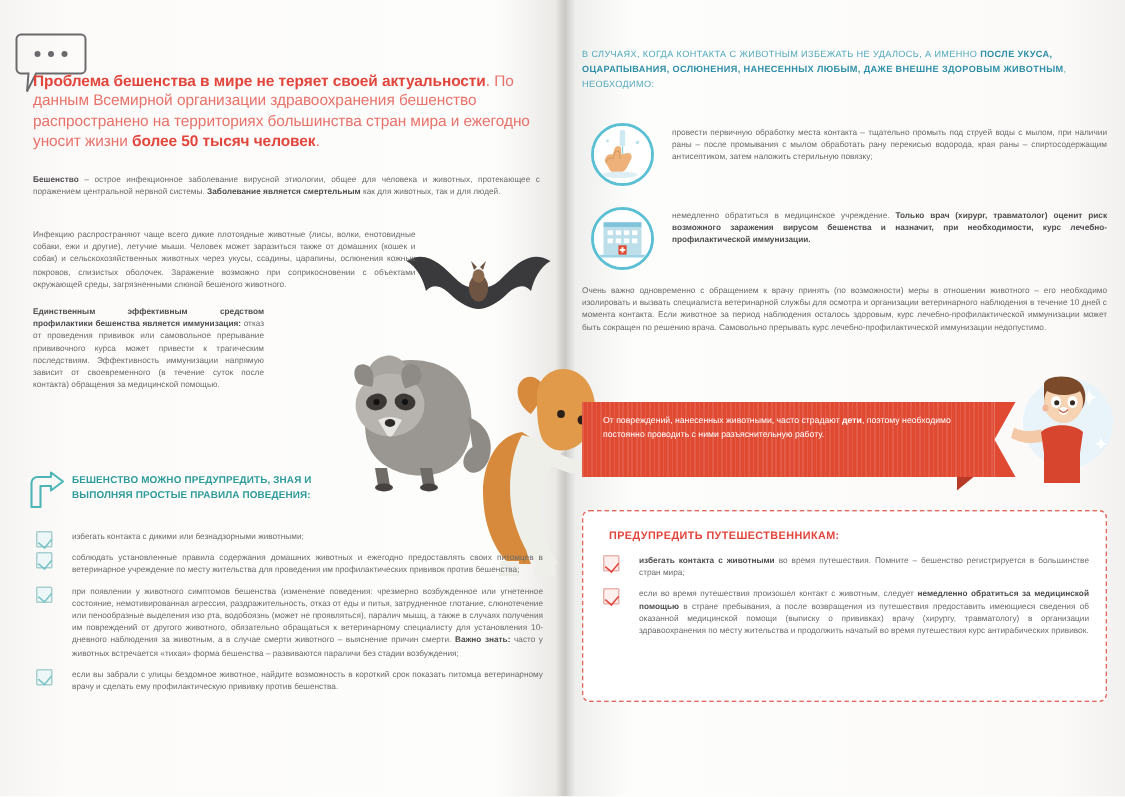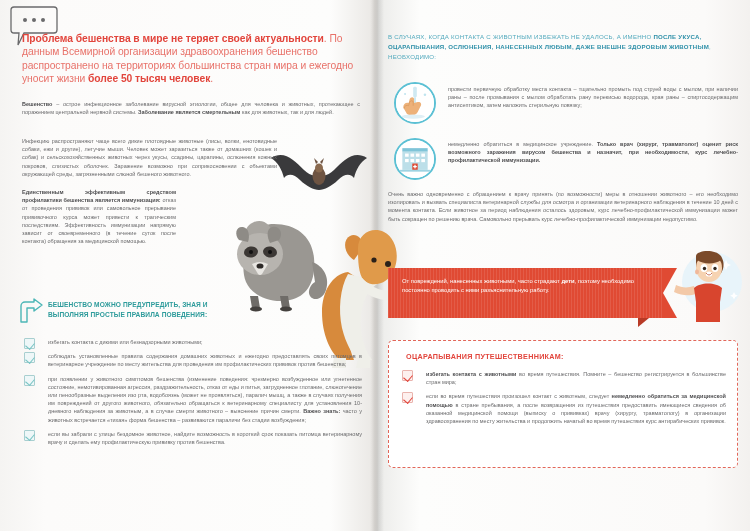--- a/index.html
+++ b/index.html
@@ -21,21 +21,21 @@
     background:
       linear-gradient(90deg, #f5f4f2 0%, #fcfbfa 6%, #fdfdfc 44%,
                       #ebe9e6 49.5%, #e2dfdb 50%, #ececea 50.5%,
                       #fdfdfc 56%, #fbfaf9 94%, #f3f1ef 100%);
   }
   .fold-shadow {
     position: absolute; top: 0; bottom: 0; left: 370px; width: 14px;
     background: linear-gradient(90deg, rgba(0,0,0,0.0), rgba(0,0,0,0.10) 45%,
                 rgba(0,0,0,0.13) 50%, rgba(0,0,0,0.0));
   }
-  .left-col { position: absolute; left: 0; top: 0; width: 374px; height: 438px; }
+  .left-col { position: absolute; left: 0; top: 16px; width: 374px; height: 438px; }
   .right-col { position: absolute; left: 376px; top: 0; width: 374px; height: 531px; }
 
   
   .bubble-icon { position: absolute; left: 6px; top: 4px; width: 52px; height: 44px; }
   .bubble-icon svg { display: block; }
 
   
   .headline {
     position: absolute; left: 22px; top: 32px; width: 338px;
     font-size: 10.3px; line-height: 13.4px; color: #e8726a;
@@ -344,21 +344,21 @@
         <ellipse cx="51" cy="20" rx="3.4" ry="4" fill="#ffffff"></ellipse>
         <circle cx="40.5" cy="20.5" r="1.7" fill="#34281f"></circle>
         <circle cx="51" cy="20.5" r="1.7" fill="#34281f"></circle>
         <ellipse cx="45" cy="26" rx="3.2" ry="2.6" fill="#ffffff"></ellipse>
         <path d="M42 25 Q45 29 48 25" fill="none" stroke="#c26a52" stroke-width="0.9"></path>
         <ellipse cx="33" cy="24" rx="2" ry="2.4" fill="#f0b89a"></ellipse>
       </svg>
     </div>
 
     <div class="trav-box"></div>
-    <div class="trav-title">ОЦАРАПЫВАНИЯ ПУТЕШЕСТВЕННИКАМ:</div>
+    <div class="trav-title">ПРЕДУПРЕДИТЬ ПУТЕШЕСТВЕННИКАМ:</div>
 
     <div class="trav-list">
       <div class="check-item">
         <span class="chk red"></span>
         <b>избегать контакта с животными</b><span> во время путешествия. Помните – бешенство регистрируется в большинстве стран мира;</span>
       </div>
       <div class="check-item">
         <span class="chk red"></span>
         <span>если во время путешествия произошел контакт с животным, следует </span><b>немедленно обратиться за медицинской помощью</b><span> в стране пребывания, а после возвращения из путешествия предоставить имеющиеся сведения об оказанной медицинской помощи (выписку о прививках) врачу (хирургу, травматологу) в организации здравоохранения по месту жительства и продолжить начатый во время путешествия курс антирабических прививок.</span>
       </div>

